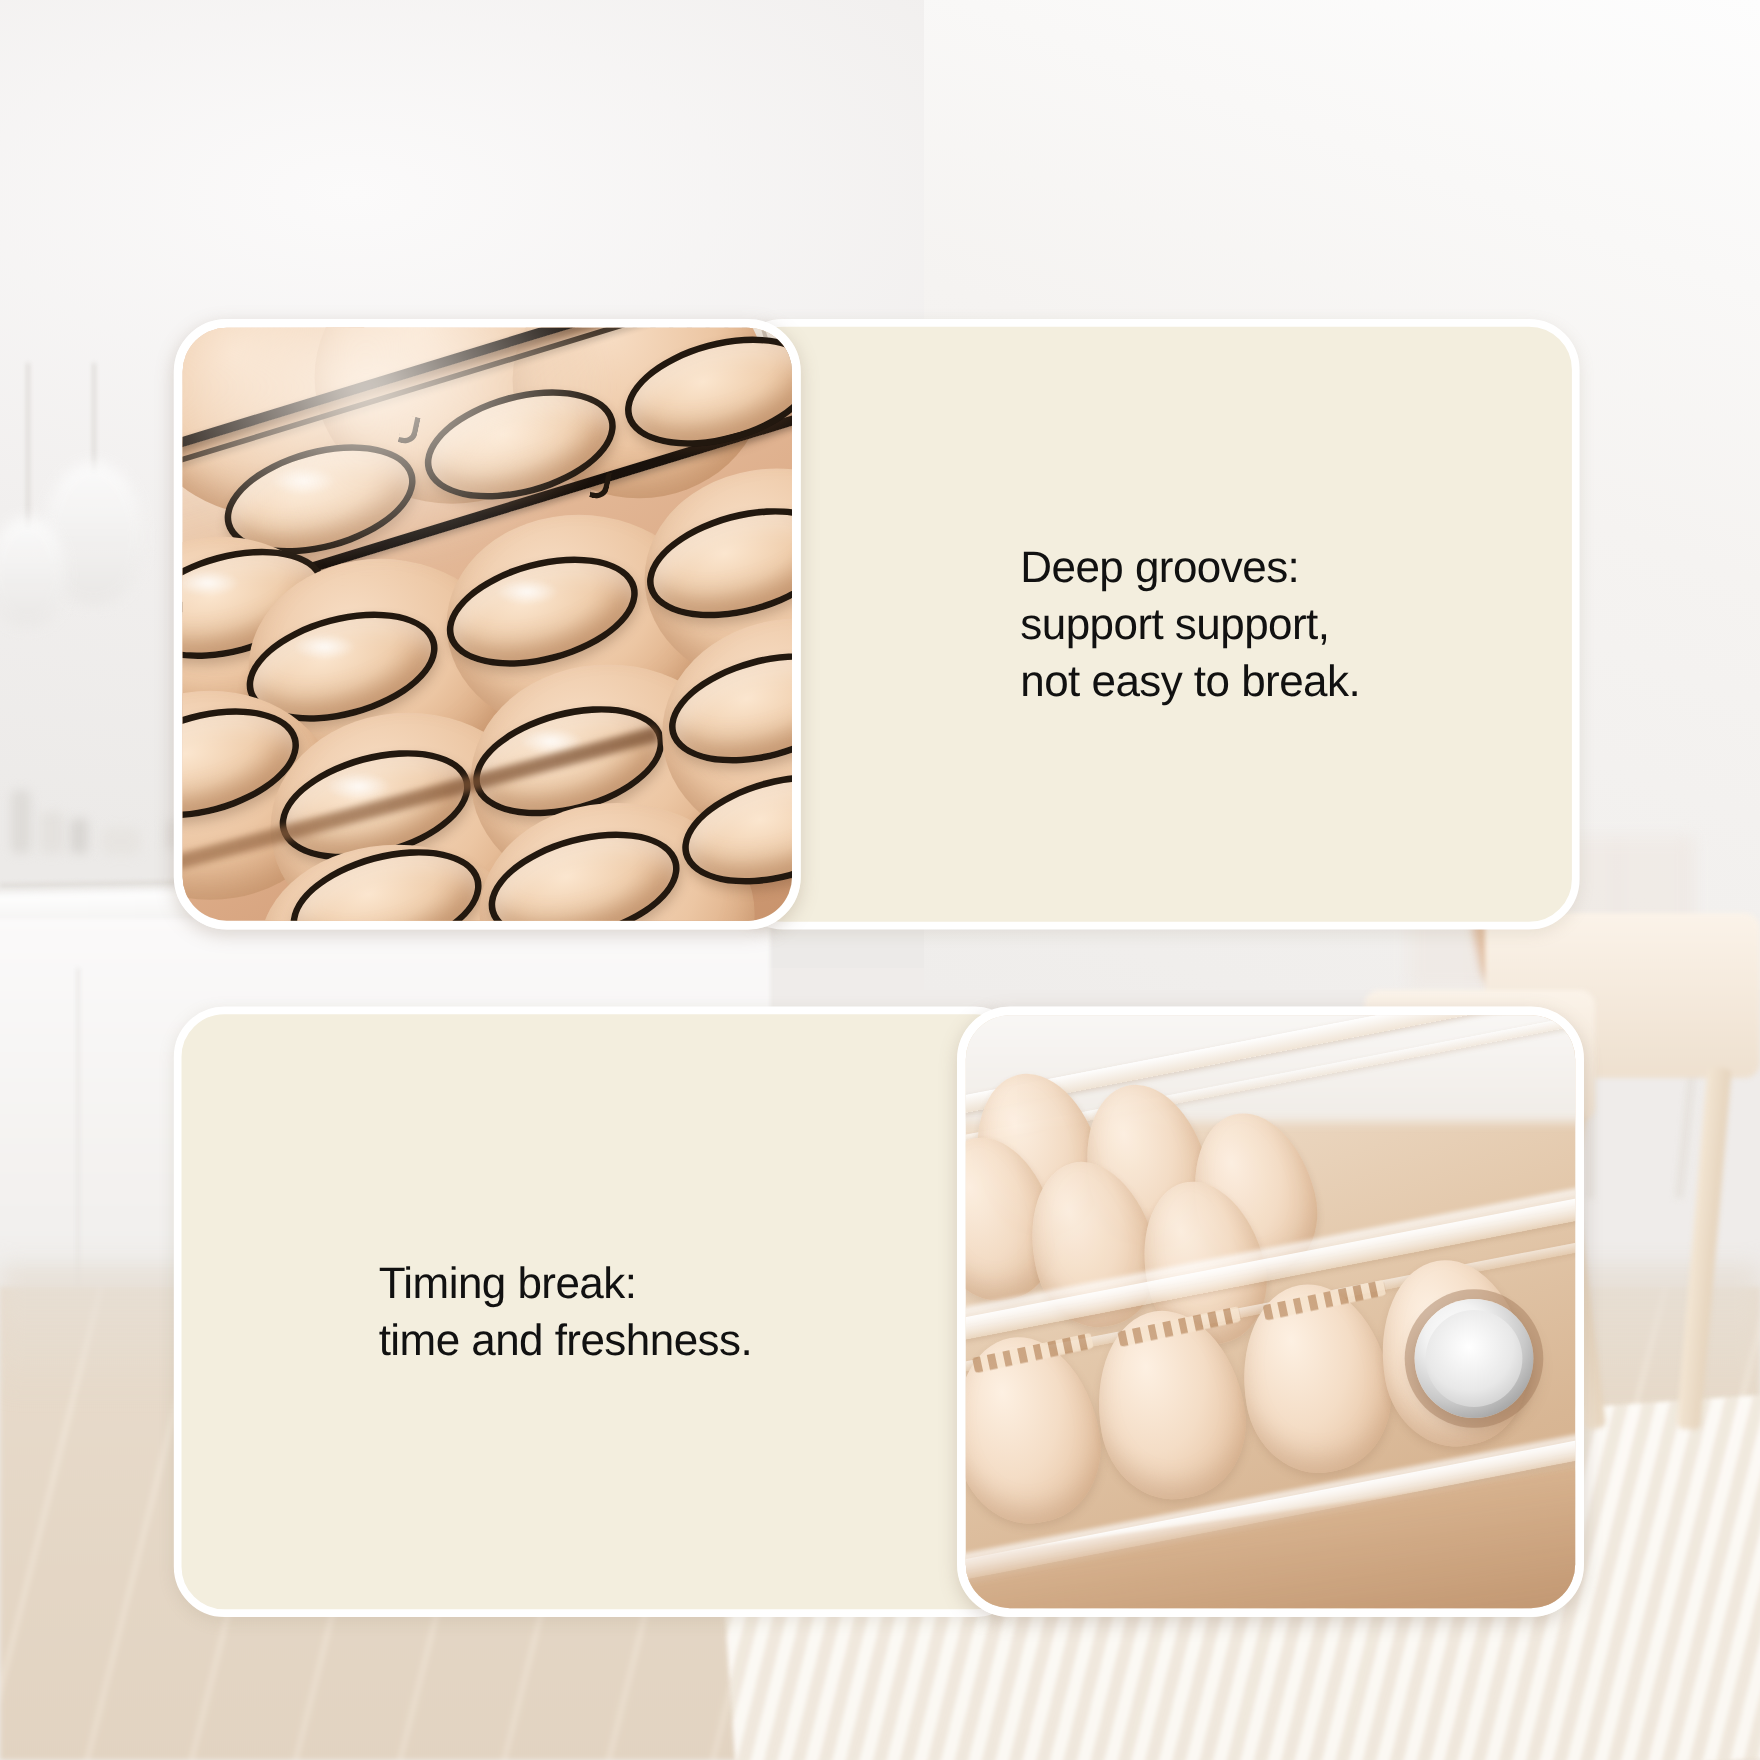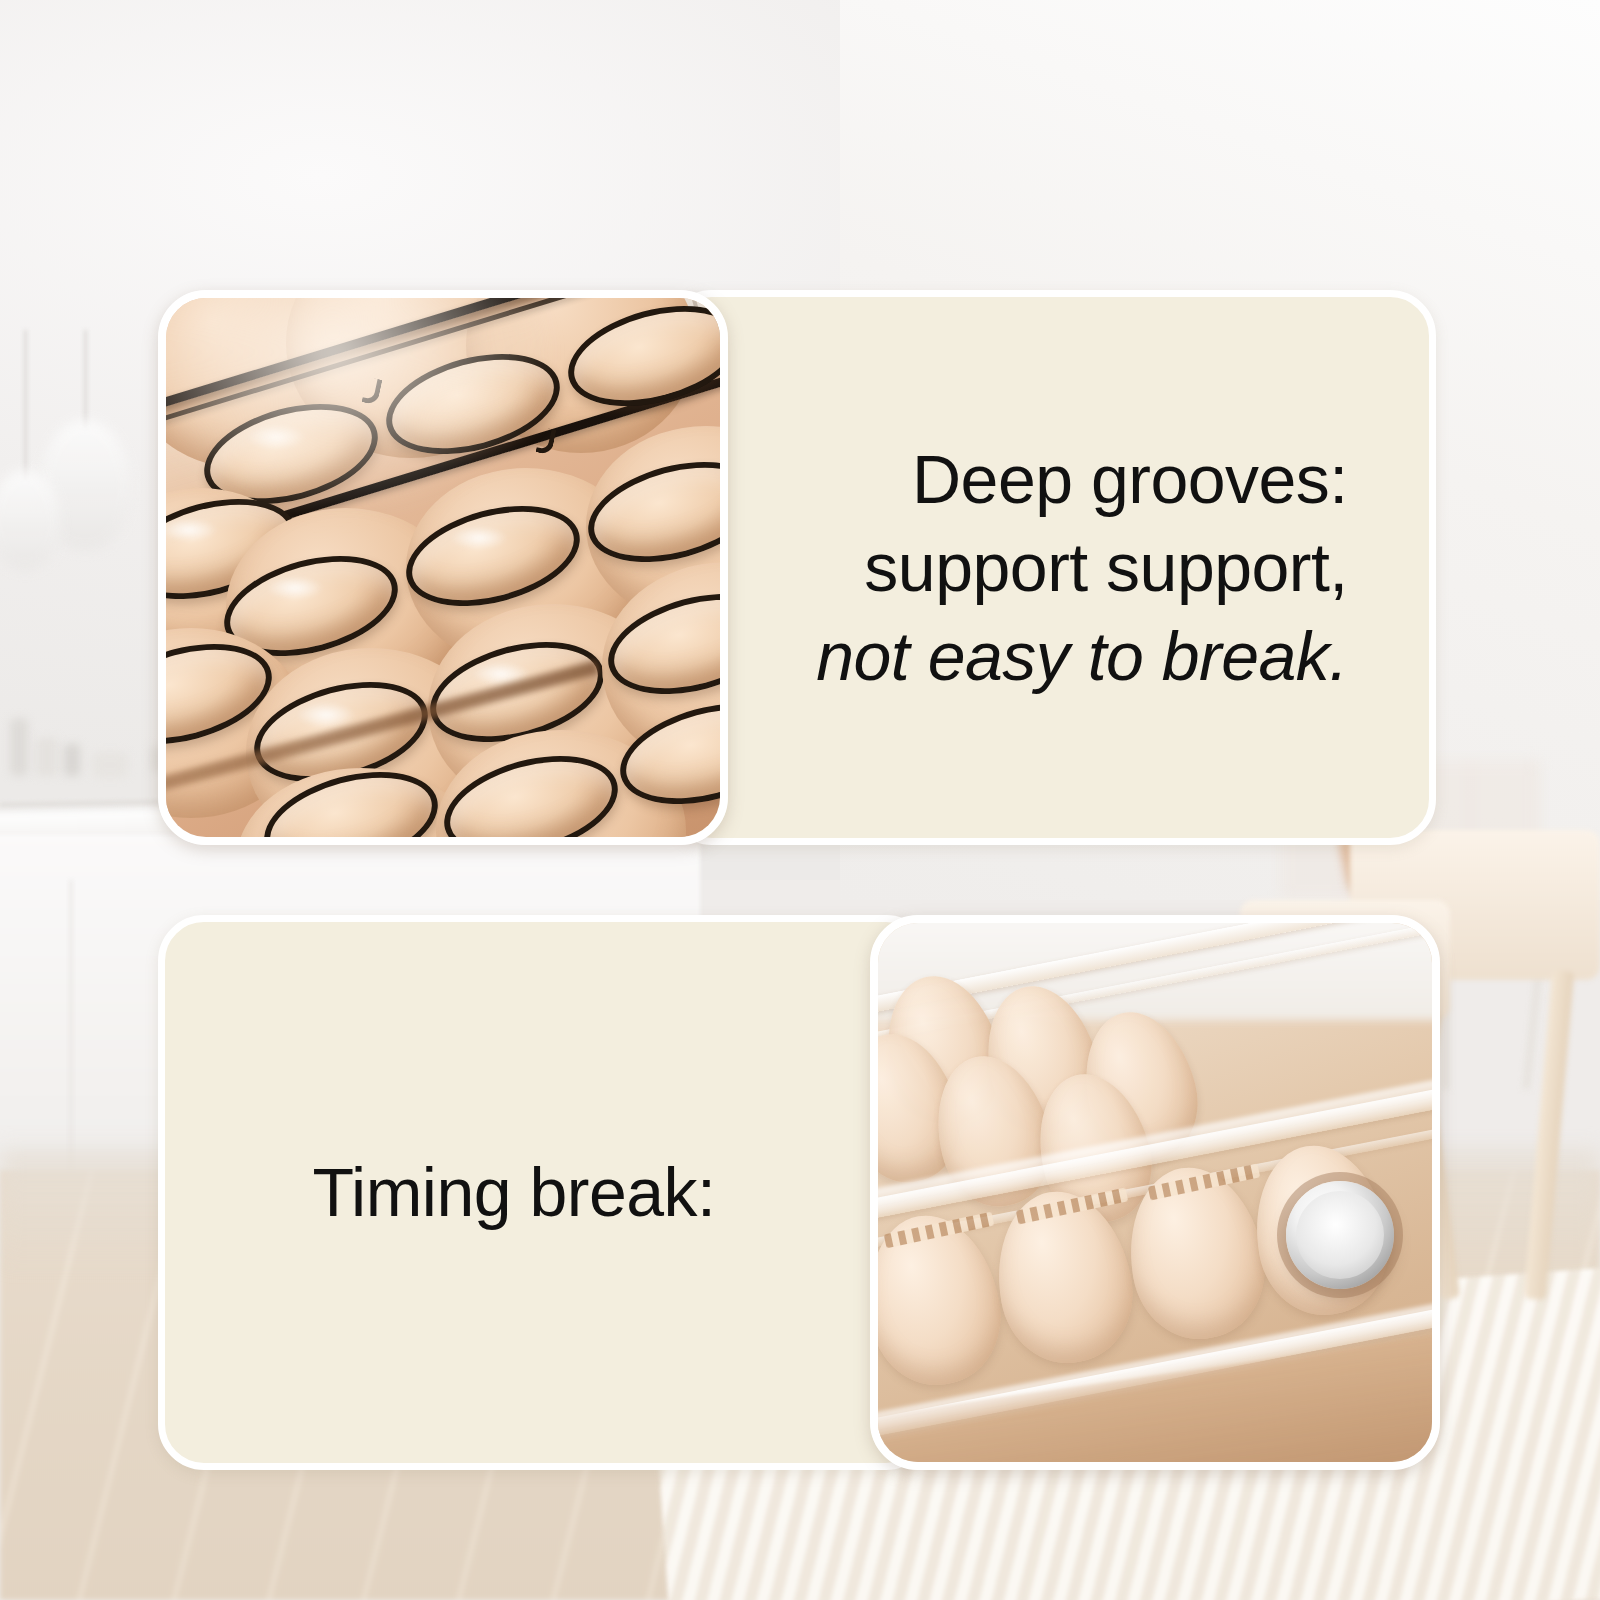--- a/index.html
+++ b/index.html
@@ -159,29 +159,29 @@
     background:#f3eede;
     border:7px solid #ffffff;
     border-radius:46px;
     display:flex; align-items:center; justify-content:center;
     box-shadow:0 4px 14px rgba(150,135,115,.16);
   }
   .row-top .text-card    { margin-left:-62px; padding-left:62px; }
   .row-bottom .text-card { margin-right:-62px; padding-right:62px; }
 
   .caption {
-    text-align:right;
-    font-size:68px;
+    text-align:left;
+    font-size:40px;
     line-height:1.30;
     color:#111111;
     letter-spacing:-.5px;
   }
   .caption .l1 { display:block; }
   .caption .l2 { display:block; }
-  .caption .l3 { display:block;font-style:italic; }
+  .caption .l3 { display:block; }
 
   .photo {
     position:relative;
     width:570px; height:555px;
     border:8px solid #ffffff;
     border-radius:48px;
     overflow:hidden;
     box-shadow:0 5px 16px rgba(130,110,90,.26);
     z-index:2;
   }
@@ -432,20 +432,21 @@
         <span class="l3">not easy to break.</span>
       </div>
     </div>
   </div>
 
   <div class="row row-bottom">
 
     <div class="text-card">
       <div class="caption">
         <span class="l1">Timing break:</span>
+        <span class="l3">time and freshness.</span>
       </div>
     </div>
 
     <div class="photo">
       <div class="photo-inner">
         <div class="tray2-bg"></div>
         <div class="tray2-room"></div>
 
         <div class="tray-wall" style="top:8px;  transform:rotate(-11deg);"></div>
         <div class="tray-wall thin" style="top:44px; transform:rotate(-11deg); opacity:.7;"></div>

